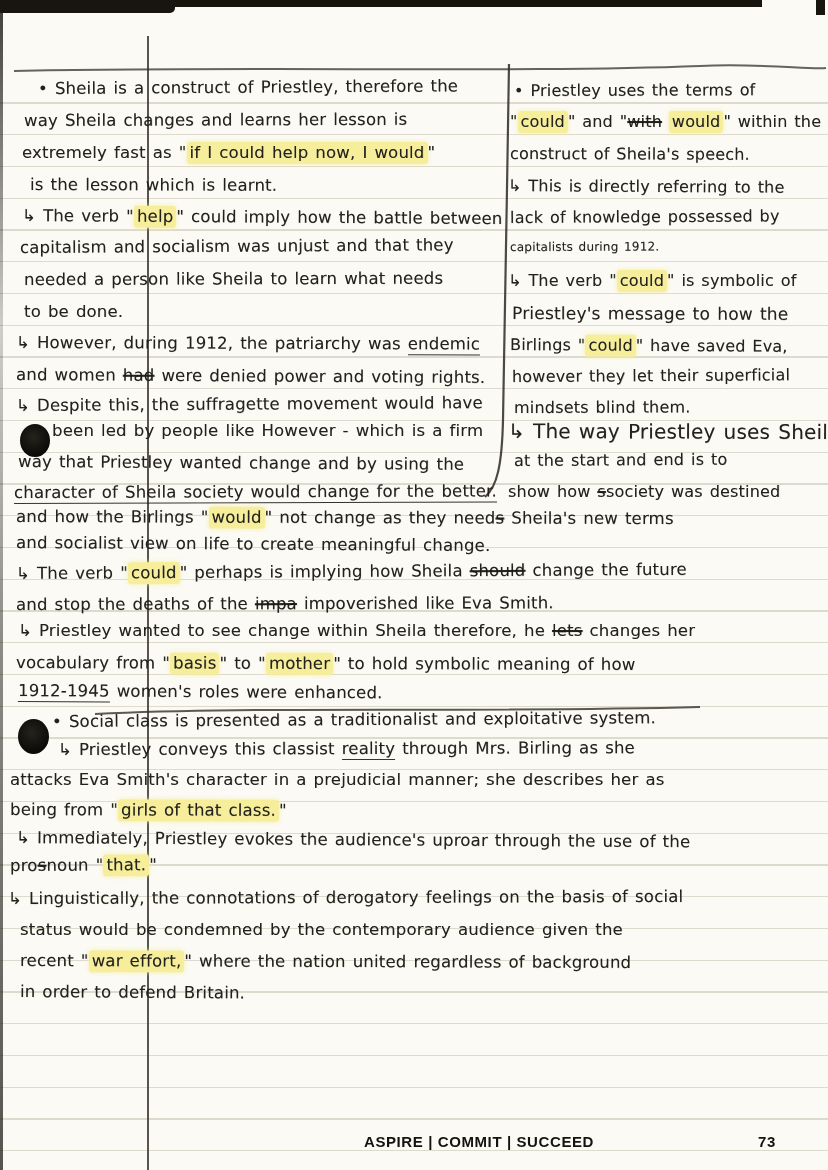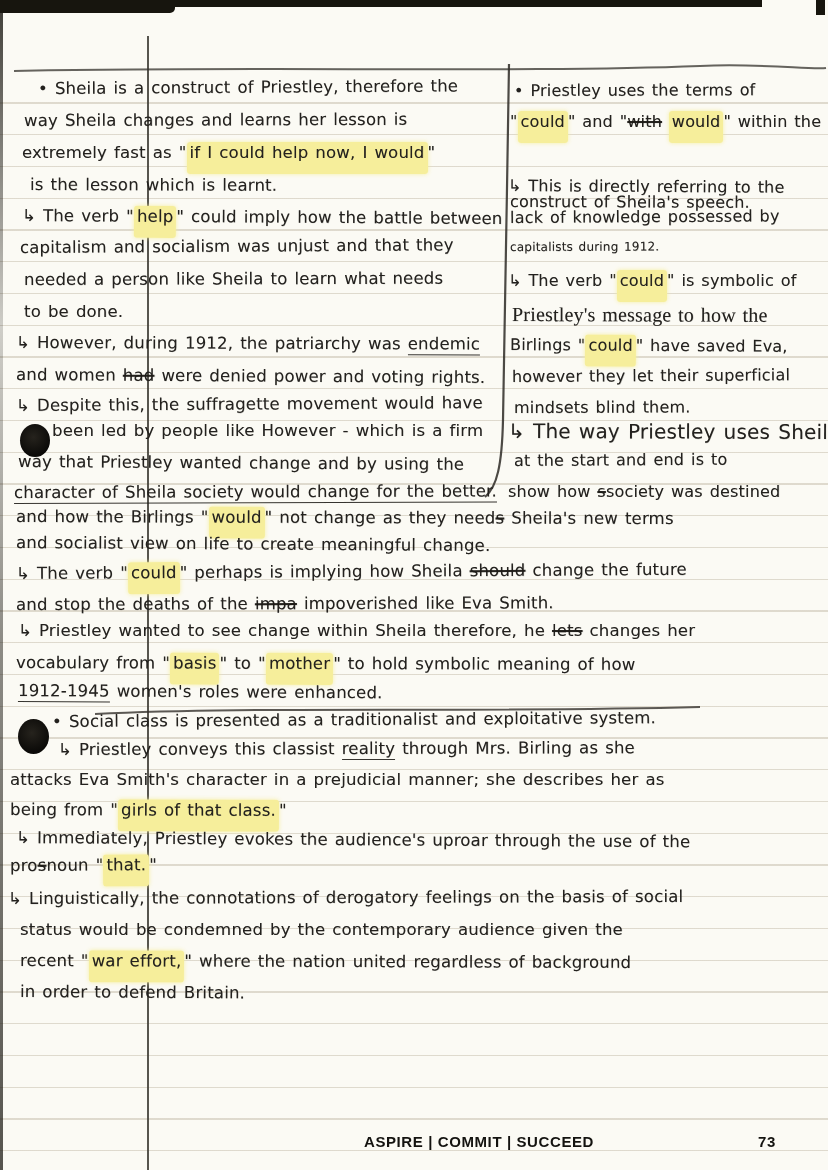--- a/index.html
+++ b/index.html
@@ -37,21 +37,21 @@
   .hole{position:absolute;background:radial-gradient(circle at 45% 40%,#26231d,#0b0a08 70%);border-radius:50%;}
   .hole-1{left:20px;top:424px;width:30px;height:33px;}
   .hole-2{left:18px;top:719px;width:31px;height:35px;}
   
   .hand-line{
     position:absolute;white-space:nowrap;font-size:16.5px;color:var(--ink);
     letter-spacing:.2px;word-spacing:1.5px;transform-origin:left center;
     text-shadow:.3px .3px 0 rgba(25,23,20,.25);
   }
   .hand-line span{display:inline;}
-  .hl{background:var(--highlight);padding:1px 3px 12px;border-radius:3px;
+  .hl{background:var(--highlight);padding:1px 3px 2px;border-radius:3px;
       box-shadow:0 0 4px rgba(246,238,155,.9);}
   .ul{border-bottom:1.7px solid rgba(32,30,26,.9);padding-bottom:1px;}
   .st{text-decoration:line-through;text-decoration-thickness:1.9px;text-decoration-color:rgba(28,26,22,.95);}
   
   .footer-motto,.footer-pagenum{
     position:absolute;font-family:"Liberation Sans",sans-serif;font-weight:700;
     font-size:15px;letter-spacing:.6px;color:#141310;
   }
   .footer-motto{left:0;right:0;top:1133px;text-align:center;padding-left:130px;}
   .footer-pagenum{left:758px;top:1133px;}
@@ -84,26 +84,26 @@
       <div class="hand-line" style="left: 30px; top: 175px; transform: rotate(0.18deg);"><span>is the lesson which is learnt.</span></div>
       <div class="hand-line" style="left: 22px; top: 206px; transform: rotate(0.36deg);"><span>↳ The verb "</span><span class="hl">help</span><span>" could imply how the battle between</span></div>
       <div class="hand-line" style="left: 20px; top: 238px; transform: rotate(-0.36deg);"><span>capitalism and socialism was unjust and that they</span></div>
       <div class="hand-line" style="left: 24px; top: 270px; transform: rotate(-0.18deg);"><span>needed a person like Sheila to learn what needs</span></div>
       <div class="hand-line" style="left: 24px; top: 302px; transform: rotate(0deg);"><span>to be done.</span></div>
       <div class="hand-line" style="left: 16px; top: 333px; transform: rotate(0.18deg);"><span>↳ However, during 1912, the patriarchy was </span><span class="ul">endemic</span></div>
       <div class="hand-line" style="left: 16px; top: 365px; transform: rotate(0.36deg);"><span>and women </span><span class="st">had</span><span> were denied power and voting rights.</span></div>
       <div class="hand-line" style="left: 16px; top: 396px; transform: rotate(-0.36deg);"><span>↳ Despite this, the suffragette movement would have</span></div>
       <div class="hand-line" style="left: 514px; top: 81px; font-size: 16px; transform: rotate(-0.18deg);"><span>• Priestley uses the terms of</span></div>
       <div class="hand-line" style="left: 510px; top: 112px; font-size: 16px; transform: rotate(0deg);"><span>"</span><span class="hl">could</span><span>" and "</span><span class="st">with</span><span> </span><span class="hl">would</span><span>" within the</span></div>
-      <div class="hand-line" style="left: 510px; top: 144px; font-size: 16px; transform: rotate(0.18deg); margin-top: 48px;"><span>construct of Sheila's speech.</span></div>
+      <div class="hand-line" style="left: 510px; top: 144px; font-size: 16px; transform: rotate(0.18deg);"><span>construct of Sheila's speech.</span></div>
       <div class="hand-line" style="left: 508px; top: 176px; font-size: 16px; transform: rotate(0.36deg);"><span>↳ This is directly referring to the</span></div>
       <div class="hand-line" style="left: 510px; top: 208px; font-size: 16px; transform: rotate(-0.36deg);"><span>lack of knowledge possessed by</span></div>
       <div class="hand-line" style="left: 510px; top: 240px; font-size: 12px; transform: rotate(-0.18deg);"><span>capitalists during 1912.</span></div>
       <div class="hand-line" style="left: 508px; top: 271px; font-size: 16px; transform: rotate(0deg);"><span>↳ The verb "</span><span class="hl">could</span><span>" is symbolic of</span></div>
-      <div class="hand-line" style="left: 512px; top: 303px; font-size: 20px; transform: rotate(0.18deg); font-family: Liberation Serif, serif;"><span>Priestley's message to how the</span></div>
+      <div class="hand-line" style="left: 512px; top: 303px; font-size: 17px; transform: rotate(0.18deg);"><span>Priestley's message to how the</span></div>
       <div class="hand-line" style="left: 510px; top: 335px; font-size: 16px; transform: rotate(0.36deg);"><span>Birlings "</span><span class="hl">could</span><span>" have saved Eva,</span></div>
       <div class="hand-line" style="left: 512px; top: 367px; font-size: 16px; transform: rotate(-0.36deg);"><span>however they let their superficial</span></div>
       <div class="hand-line" style="left: 514px; top: 398px; font-size: 16px; transform: rotate(-0.18deg);"><span>mindsets blind them.</span></div>
       <div class="hand-line" style="left: 52px; top: 421px; transform: rotate(0deg);"><span>been led by people like However - which is a firm</span></div>
       <div class="hand-line" style="left: 508px; top: 419px; font-size: 20px; transform: rotate(0.18deg);"><span>↳ The way Priestley uses Sheila</span></div>
       <div class="hand-line" style="left: 18px; top: 452px; transform: rotate(0.36deg);"><span>way that Priestley wanted change and by using the</span></div>
       <div class="hand-line" style="left: 514px; top: 451px; font-size: 16px; transform: rotate(-0.36deg);"><span>at the start and end is to</span></div>
       <div class="hand-line" style="left: 14px; top: 483px; transform: rotate(-0.18deg);"><span class="ul">character of Sheila society would change for the better.</span></div>
       <div class="hand-line" style="left: 508px; top: 482px; font-size: 16px; transform: rotate(0deg);"><span>show how </span><span class="st">s</span><span>society was destined</span></div>
       <div class="hand-line" style="left: 16px; top: 507px; transform: rotate(0.18deg);"><span>and how the Birlings "</span><span class="hl">would</span><span>" not change as they need</span><span class="st">s</span><span> Sheila's new terms</span></div>

